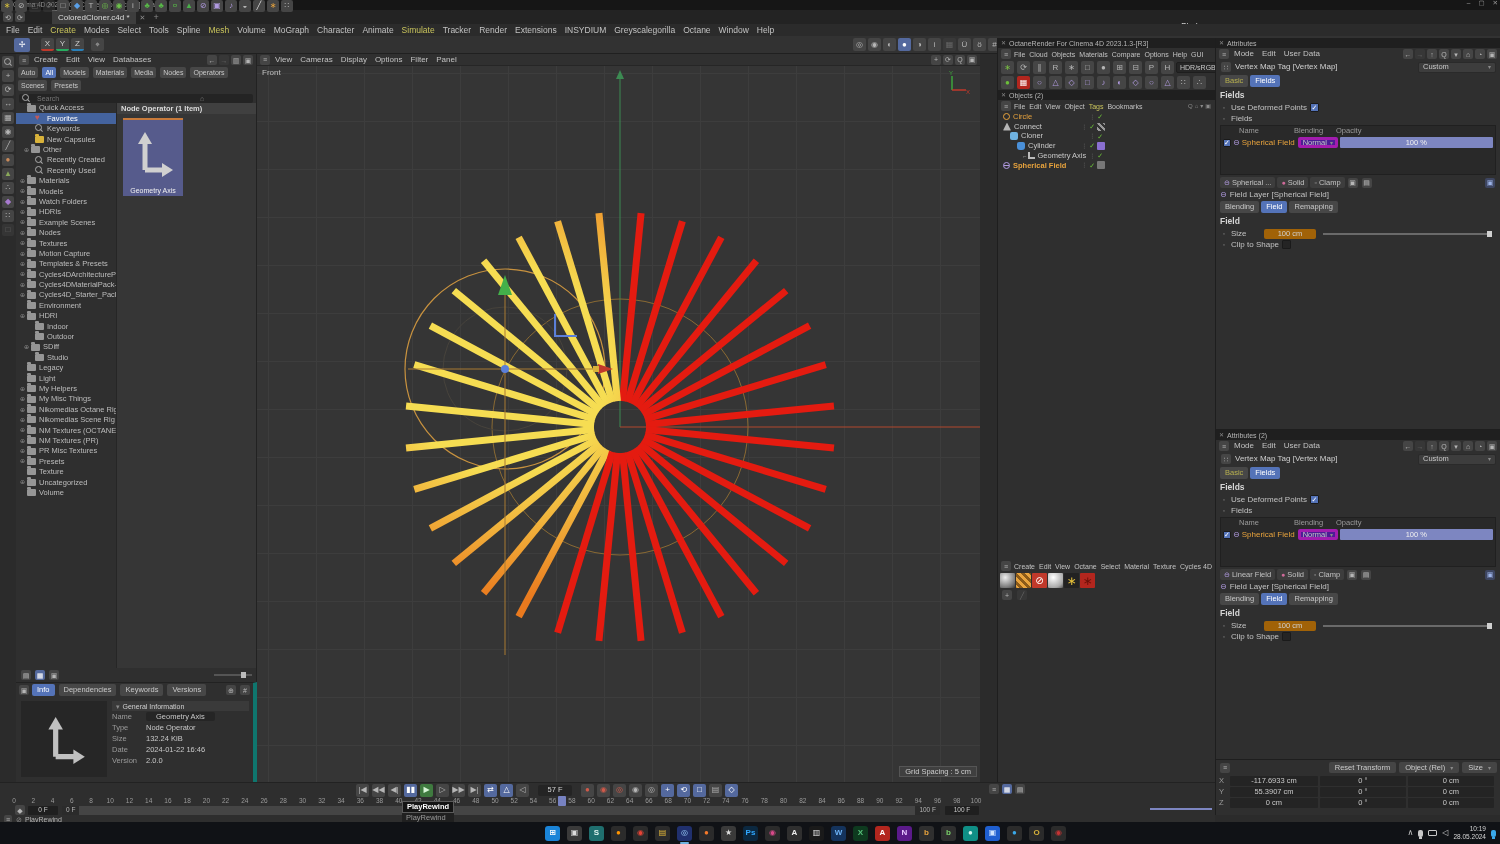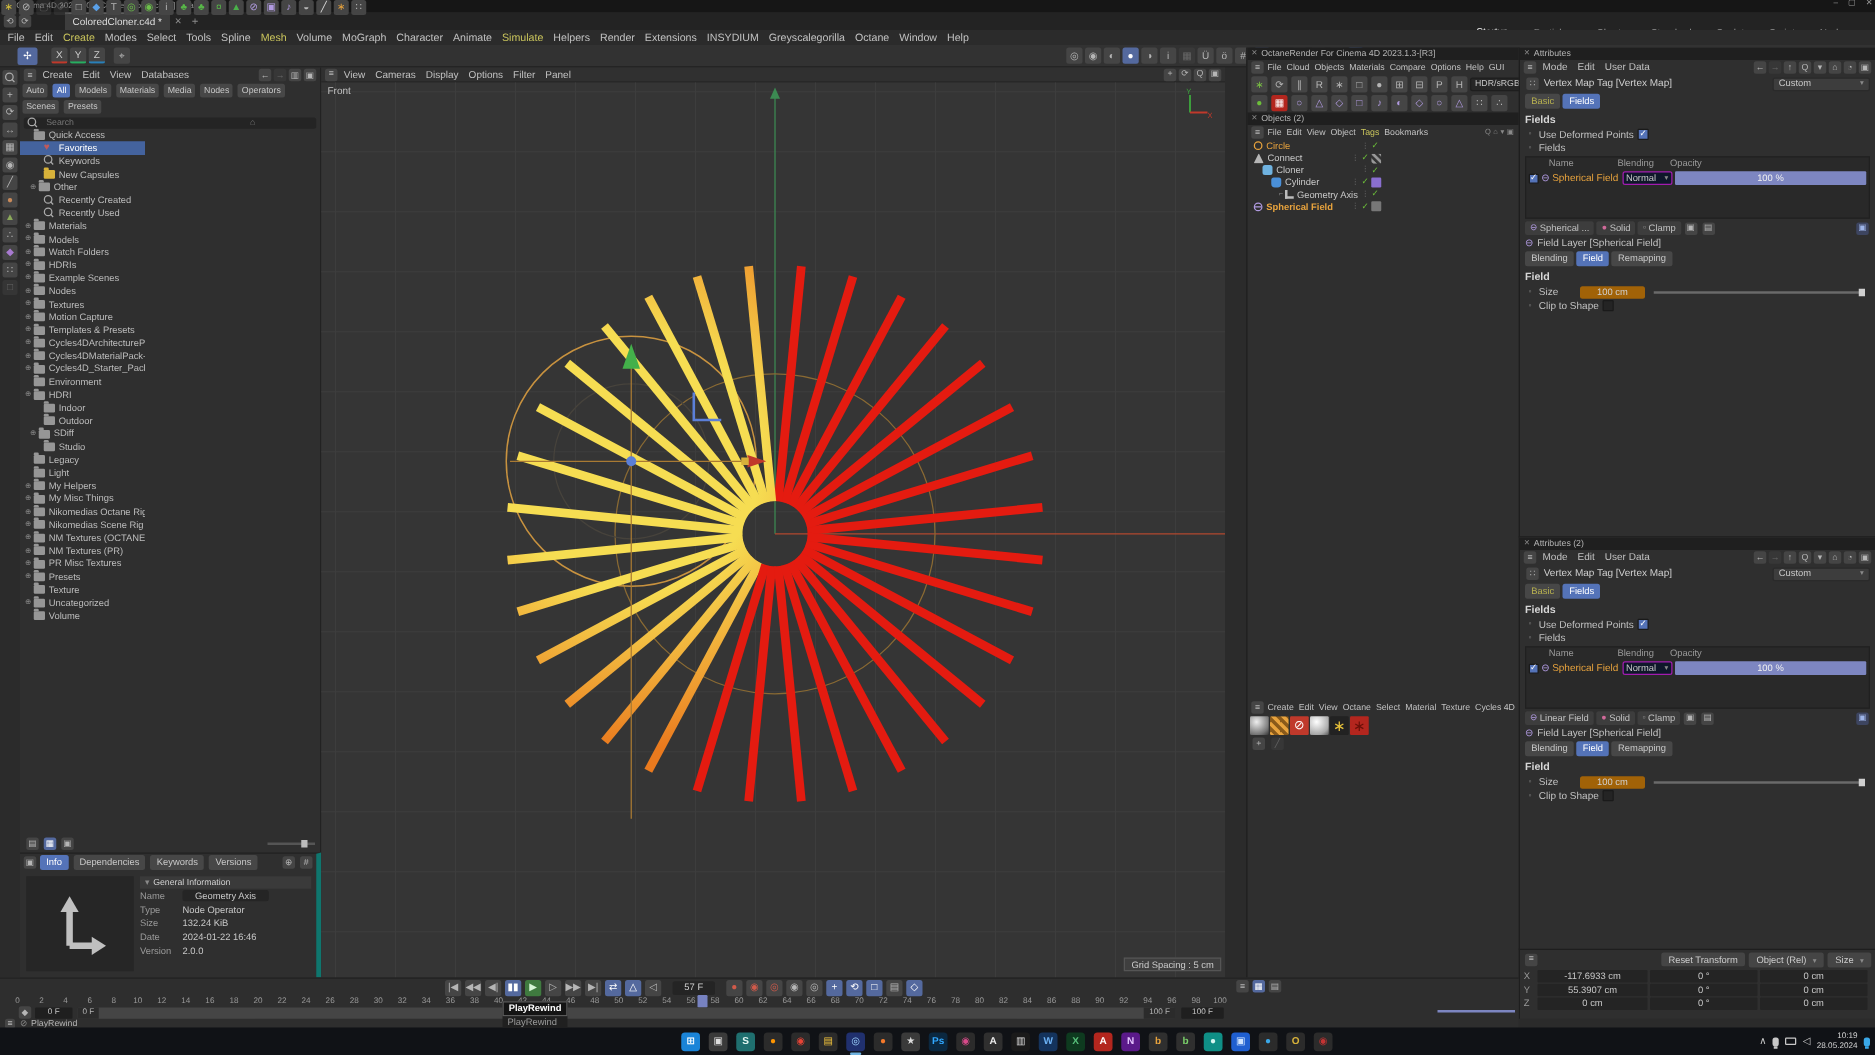--- a/index.html
+++ b/index.html
@@ -142,21 +142,21 @@
 .prow{height:11px;padding:0 4px;gap:3px}
 .plabel{font-size:8px;color:#c2c2c2;white-space:nowrap}
 .plabel2{font-size:8px;color:#c2c2c2}
 .flist{margin:1px 4px;background:#292929;border:1px solid #202020;height:50px}
 .fhead{height:10px;font-size:7.5px;color:#9a9a9a;gap:0}
 .fh1{margin-left:18px;width:55px}.fh2{width:42px}.fh3{flex:1}
 .fdata{height:13px;gap:2px;padding:0 2px}
 .cb.sm{width:8px;height:8px}
 .sfico{color:#b09ae0;font-size:8px}
 .sfname{color:#e8a33d;font-size:8px;width:54px;white-space:nowrap}
-.blenddd{width:40px;height:11px;background:#0f172a;border:1px solid #a21caf;border-radius:2px;font-size:7.5px;display:inline-flex;align-items:center;justify-content:space-between;padding:0 2px}
+.blenddd{width:40px;height:11px;background:#4c1d95;border:3px solid #a21caf;border-radius:2px;font-size:7.5px;display:inline-flex;align-items:center;justify-content:space-between;padding:0 2px}
 .opbar{flex:1;height:11px;background:#7d86c1;border-radius:1px;display:inline-flex;align-items:center;justify-content:center;font-size:7.5px;color:#f0f0f0}
 .ltabs{padding:0 4px;gap:2px;height:13px}
 .ltab{background:#3d3d3d;border-radius:2px;height:11px;display:inline-flex;align-items:center;gap:2px;padding:0 4px;font-size:7.5px;color:#c2c2c2;white-space:nowrap}
 .sfico.sm2{font-size:7px}
 .soliddot{color:#d06a9a;font-size:7px}
 .clampico{color:#9a9a9a;font-size:7px}
 .chip.bluish{background:#3d4560;color:#9db4e8}
 .valbox{width:52px;height:10px;background:#a16207;border-radius:2px;display:inline-flex;align-items:center;justify-content:center;font-size:7.5px;color:#d0d0d0}
 .slider{flex:1;height:2px;background:#6a6a6a;position:relative;margin:0 4px}
 .slider .handle{position:absolute;right:0;top:-2px;width:5px;height:6px;background:#d0d0d0}
@@ -241,21 +241,21 @@
       <span class="mi">Modes</span>
       <span class="mi">Select</span>
       <span class="mi">Tools</span>
       <span class="mi">Spline</span>
       <span class="mi hl">Mesh</span>
       <span class="mi">Volume</span>
       <span class="mi">MoGraph</span>
       <span class="mi">Character</span>
       <span class="mi">Animate</span>
       <span class="mi hl">Simulate</span>
-      <span class="mi">Helpers</span>
+      <span class="mi">Tracker</span>
       <span class="mi">Render</span>
       <span class="mi">Extensions</span>
       <span class="mi">INSYDIUM</span>
       <span class="mi">Greyscalegorilla</span>
       <span class="mi">Octane</span>
       <span class="mi">Window</span>
       <span class="mi">Help</span>
     </div>
 
   <div id="toolbar" class="abs">
@@ -523,20 +523,31 @@
     <span class="tpre">⊕</span>
     <span class="tico fold"></span>
     <span>Uncategorized</span>
   </div>
           <div class="trow">
     <span class="tpre"></span>
     <span class="tico fold"></span>
     <span>Volume</span>
   </div>
         </div>
+      <div id="acontent">
+        <div id="achead">Node Operator (1 Item)</div>
+        <div id="tile">
+          <svg width="40" height="48" viewBox="0 0 40 48">
+            <path d="M12 40 V12 M12 40 H34" stroke="#d0d0d0" stroke-width="5" fill="none"></path>
+            <path d="M12 2 l-7 12 h14 z" fill="#d0d0d0"></path>
+            <path d="M40 40 l-11 -7 v14 z" fill="#d0d0d0"></path>
+          </svg>
+          <span class="lbl">Geometry Axis</span>
+        </div>
+      </div>
     </div>
     <div id="abottom">
       <span class="chip c10">▤</span>
       <span class="chip c10 on">▦</span>
       <span class="chip c10">▣</span>
       <div id="azoom"></div>
     </div>
   </div>
 
   <div id="info" class="abs">

